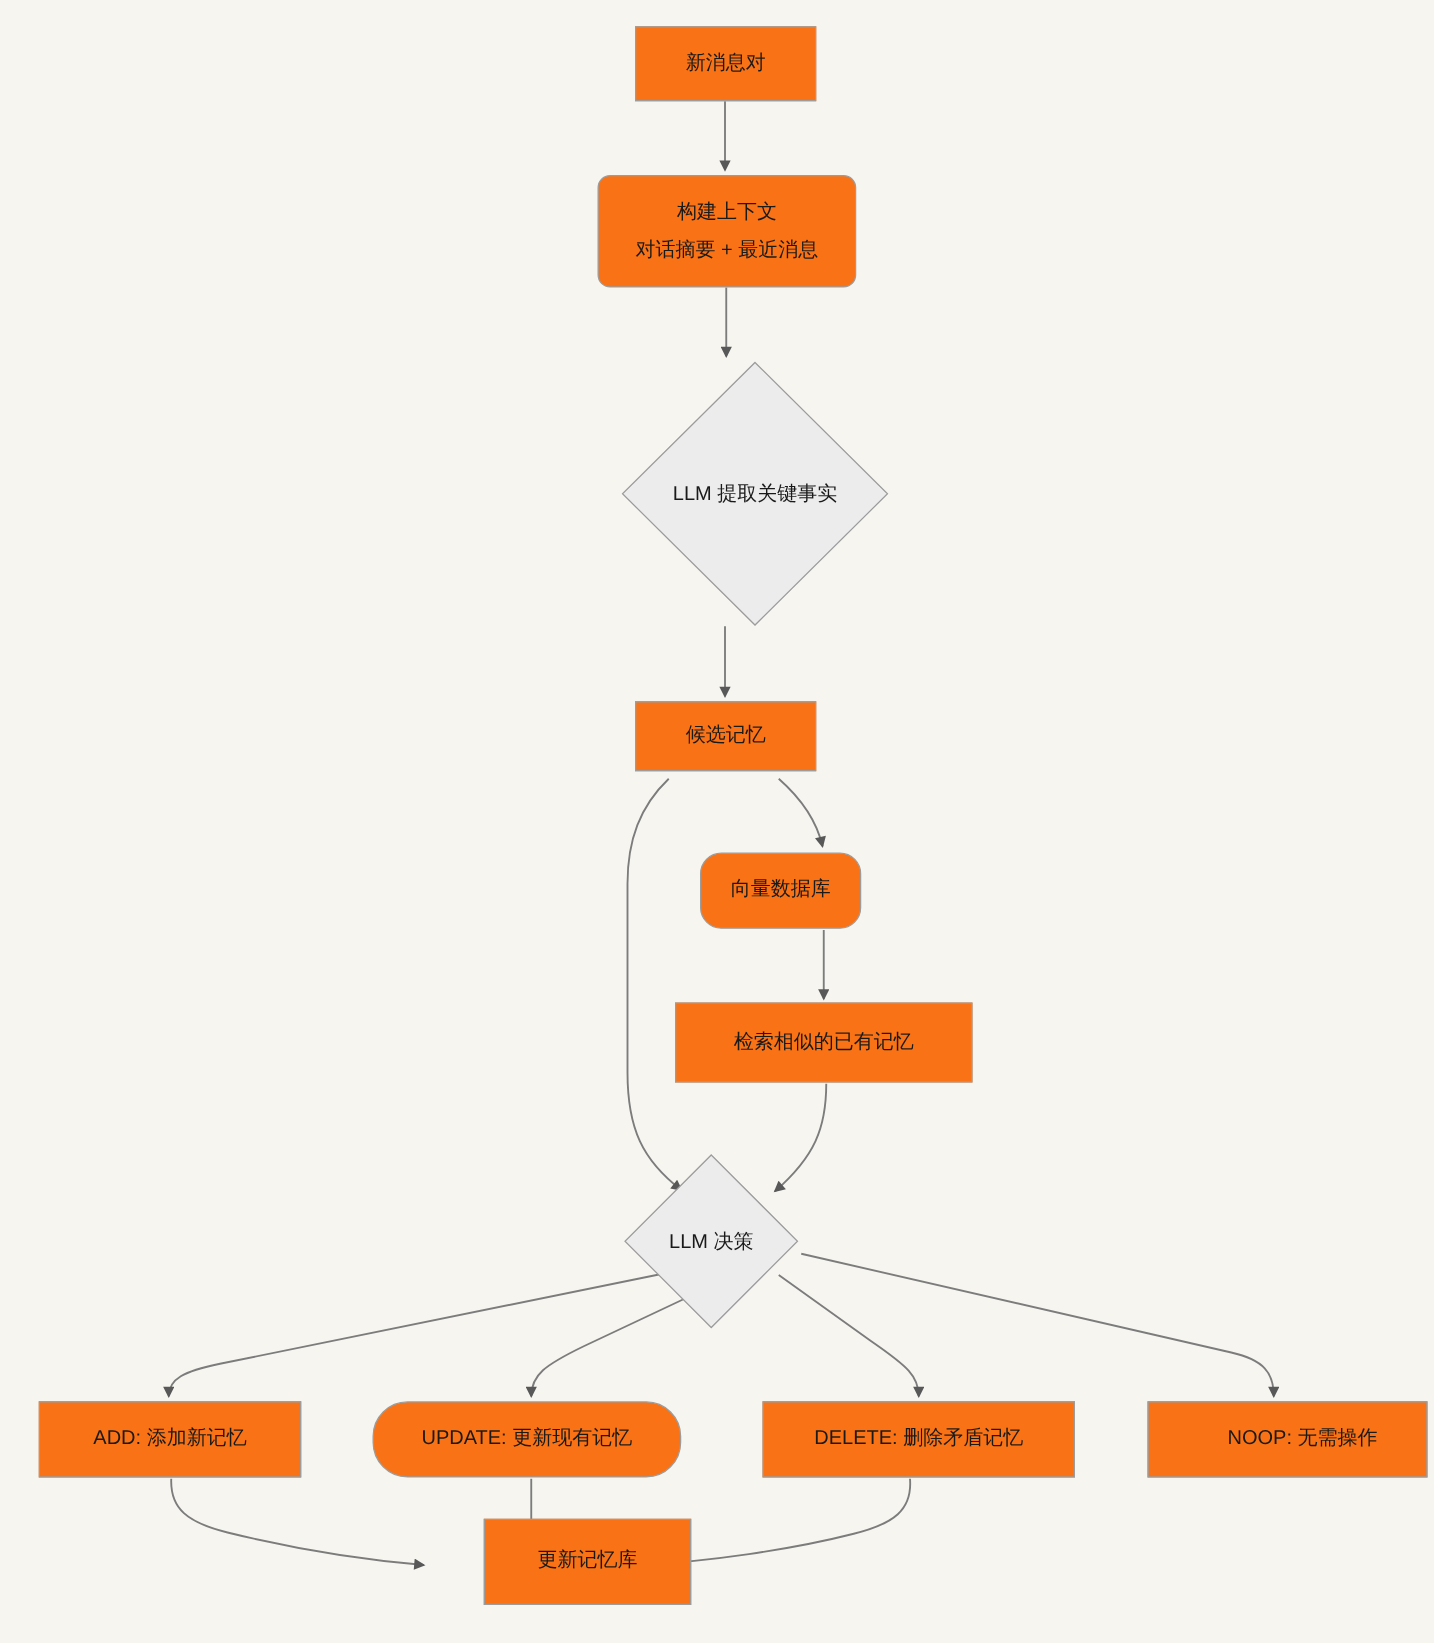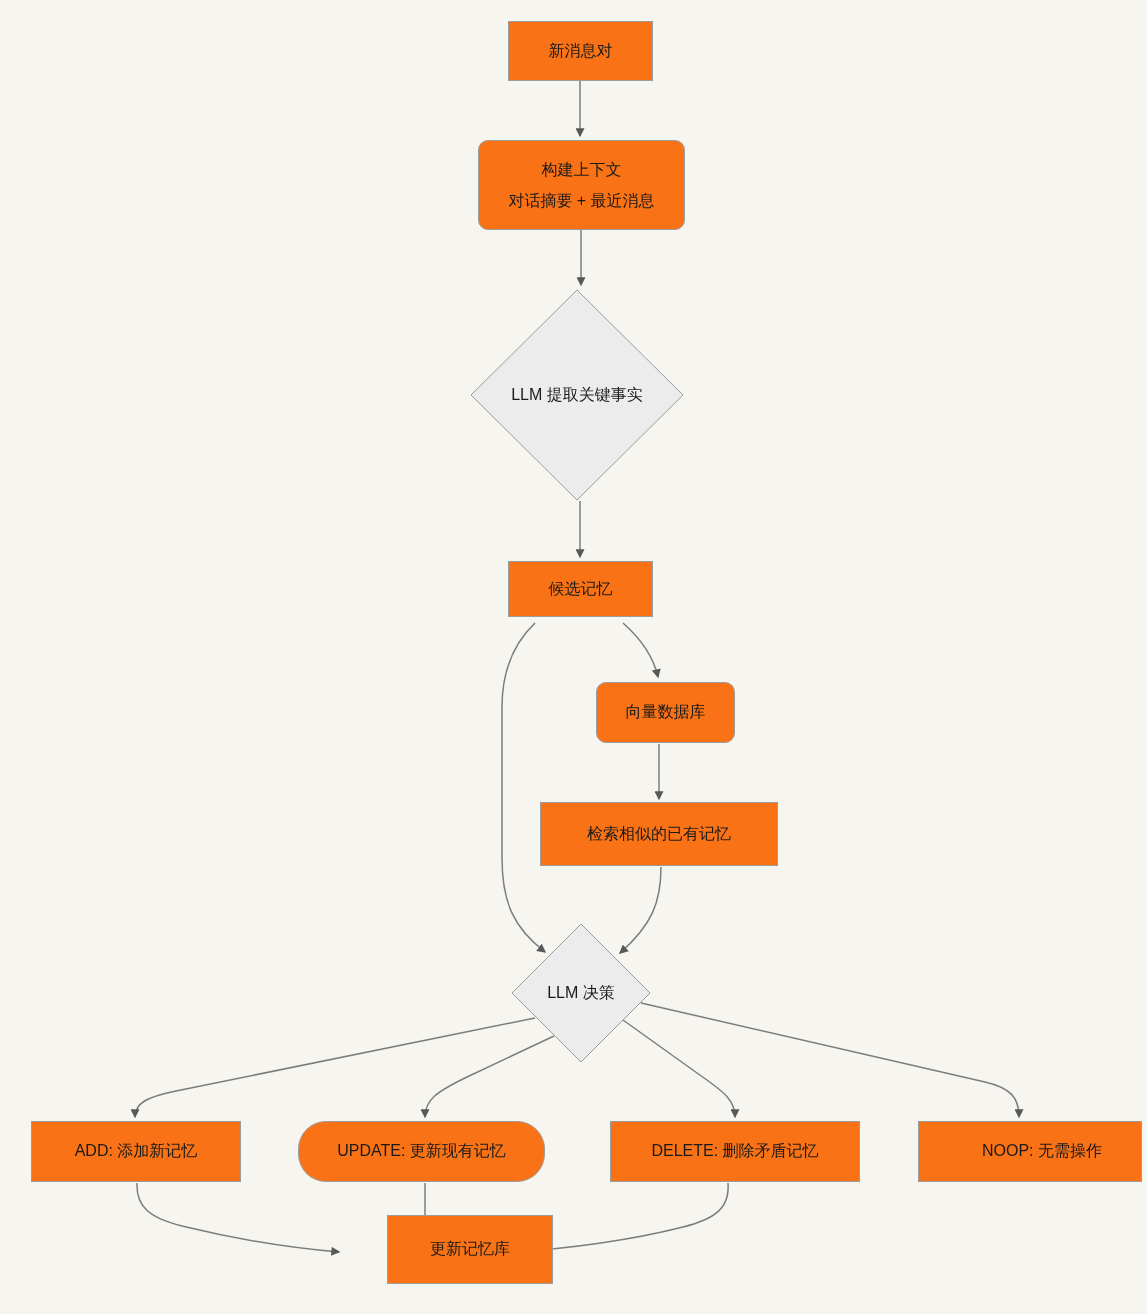--- a/index.html
+++ b/index.html
@@ -23,25 +23,25 @@
     position:absolute;display:flex;align-items:center;justify-content:center;
     text-align:center;font-size:16px;
   }
   .diamond svg{position:absolute;left:0;top:0;width:100%;height:100%;}
   .diamond polygon{fill:#ececec;stroke:#9c9c9c;stroke-width:1;}
   .dlabel{position:relative;}
 
   
   #n-msg-pair      {left:508px;top:21px;  width:145px;height:60px;}
   #n-build-context {left:478px;top:140px; width:207px;height:90px;}
-  #n-extract       {left:470px;top:289px; width:214px;height:212px;}
+  #n-extract       {left:497px;top:289px; width:214px;height:212px;}
   #n-candidate     {left:508px;top:561px; width:145px;height:56px;}
-  #n-vectordb      {left:596px;top:682px; width:139px;height:61px;}
+  #n-vectordb      {left:560px;top:682px; width:129px;height:61px;border-radius:17px;}
   #n-retrieve      {left:540px;top:802px; width:238px;height:64px;text-align:right;}
-  #n-decision      {left:511px;top:923px; width:140px;height:140px;}
+  #n-decision      {left:499px;top:923px; width:140px;height:140px;}
   #n-add           {left:31px; top:1121px;width:210px;height:61px;}
   #n-update        {left:298px;top:1121px;width:247px;height:61px;border-radius:28px;}
   #n-delete        {left:610px;top:1121px;width:250px;height:61px;}
   #n-noop          {left:918px;top:1121px;width:224px;height:61px;padding-left:24px;}
   #n-update-store  {left:343px;top:1215px;width:166px;height:69px;margin-left:44px;}
 </style>
 </head>
 <body>
 
 <svg id="edges" viewBox="0 0 1147 1314" xmlns="http://www.w3.org/2000/svg">

